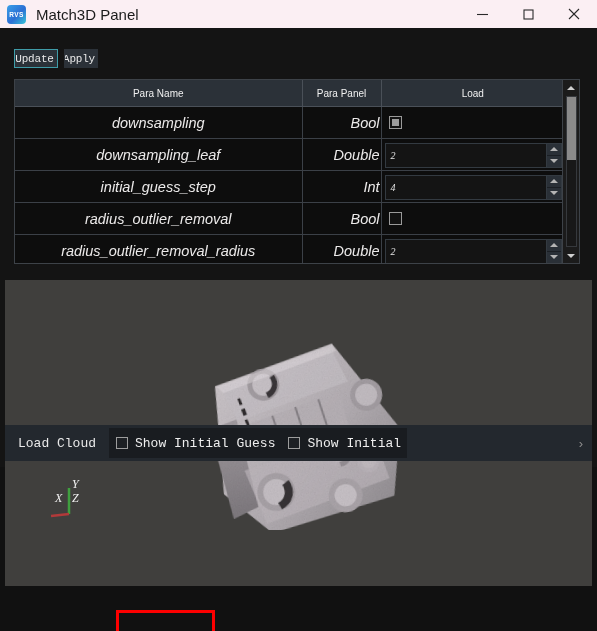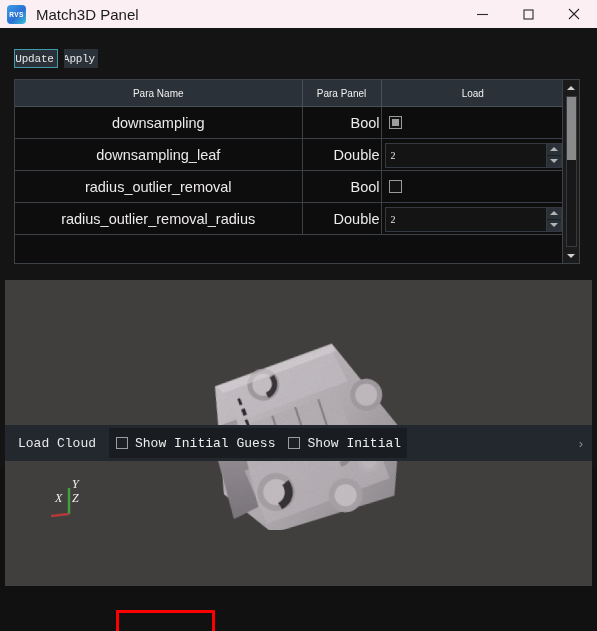--- a/index.html
+++ b/index.html
@@ -140,20 +140,21 @@
   }
   table.params th:last-child { border-right: none; }
   table.params td {
     height: 29px;
     border-right: 1px solid #3b4047;
     border-bottom: 1px solid #3b4047;
     color: #eceaea;
     font-size: 14.5px;
     background: #0d0d0d;
     font-family: "Liberation Sans", sans-serif;
+    font-style: italic;
   }
   td.cell-name { text-align: center; }
   td.cell-type { text-align: right; }
   td.cell-value { padding: 0; border-right: 1px solid #3b4047; }
 
   .chk {
     width: 13px;
     height: 13px;
     box-sizing: border-box;
     border: 1px solid #9a9a9a;
@@ -414,20 +415,37 @@
                       <i class="arrow-up"></i>
                     </div>
                   <div>
                       <i class="arrow-down"></i>
                     </div>
                 </div>
               </div>
             </td>
           </tr>
 
+          <tr>
+            <td class="cell-name">initial_guess_step</td>
+            <td class="cell-type">Int</td>
+            <td class="cell-value">
+              <div class="spin">
+                <div class="spin-val">4</div>
+                <div class="spin-btns">
+                  <div>
+                      <i class="arrow-up"></i>
+                    </div>
+                  <div>
+                      <i class="arrow-down"></i>
+                    </div>
+                </div>
+              </div>
+            </td>
+          </tr>
 
           <tr>
             <td class="cell-name">radius_outlier_removal</td>
             <td class="cell-type">Bool</td>
             <td class="cell-value">
               <div class="chk"></div>
             </td>
           </tr>
 
           <tr>

